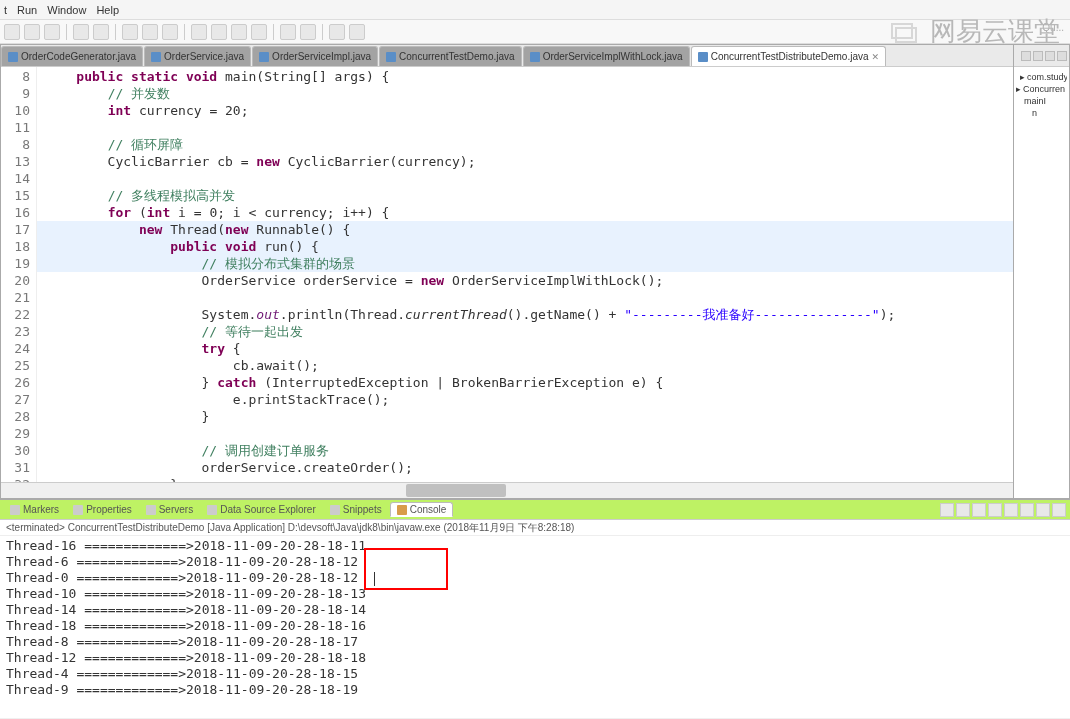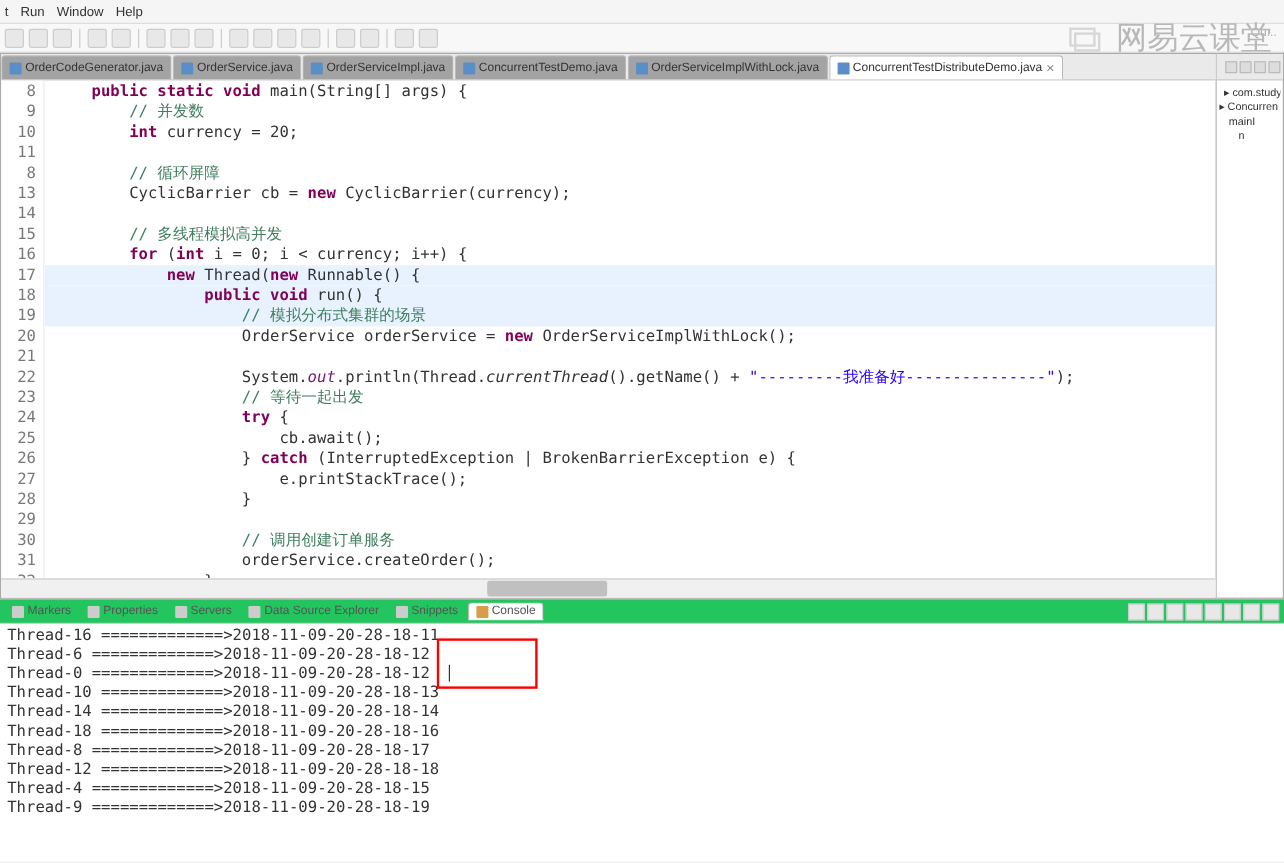--- a/index.html
+++ b/index.html
@@ -126,21 +126,21 @@
 
 .bottom-panel {
   height: 219px;
   border-top: 1px solid #aaa;
   background: #fff;
   display: flex;
   flex-direction: column;
 }
 .bottom-tabs {
   height: 20px;
-  background: #22c55e;
+  background: #bef264;
   border-bottom: 1px solid #ccc;
   display: flex;
   align-items: center;
   padding: 0 4px;
   gap: 2px;
 }
 .btab {
   padding: 1px 6px;
   font-size: 10px;
   color: #555;
@@ -350,14 +350,15 @@
       <div class="spacer"></div>
       <div class="rbtn"></div>
       <div class="rbtn"></div>
       <div class="rbtn"></div>
       <div class="rbtn"></div>
       <div class="rbtn"></div>
       <div class="rbtn"></div>
       <div class="rbtn"></div>
       <div class="rbtn"></div>
     </div>
+  <div class="console-info">&lt;terminated&gt; ConcurrentTestDistributeDemo [Java Application] D:\devsoft\Java\jdk8\bin\javaw.exe (2018年11月9日 下午8:28:18)</div>
   <div class="console-out" id="console-out"><div>Thread-16 =============&gt;2018-11-09-20-28-18-11</div><div>Thread-6 =============&gt;2018-11-09-20-28-18-12</div><div>Thread-0 =============&gt;2018-11-09-20-28-18-12  <span class="cursor"></span></div><div>Thread-10 =============&gt;2018-11-09-20-28-18-13</div><div>Thread-14 =============&gt;2018-11-09-20-28-18-14</div><div>Thread-18 =============&gt;2018-11-09-20-28-18-16</div><div>Thread-8 =============&gt;2018-11-09-20-28-18-17</div><div>Thread-12 =============&gt;2018-11-09-20-28-18-18</div><div>Thread-4 =============&gt;2018-11-09-20-28-18-15</div><div>Thread-9 =============&gt;2018-11-09-20-28-18-19</div><div class="highlight-box" style="top: 12px; left: 364px; width: 84px; height: 42px;"></div></div>
 </div>
 
 </body></html>

